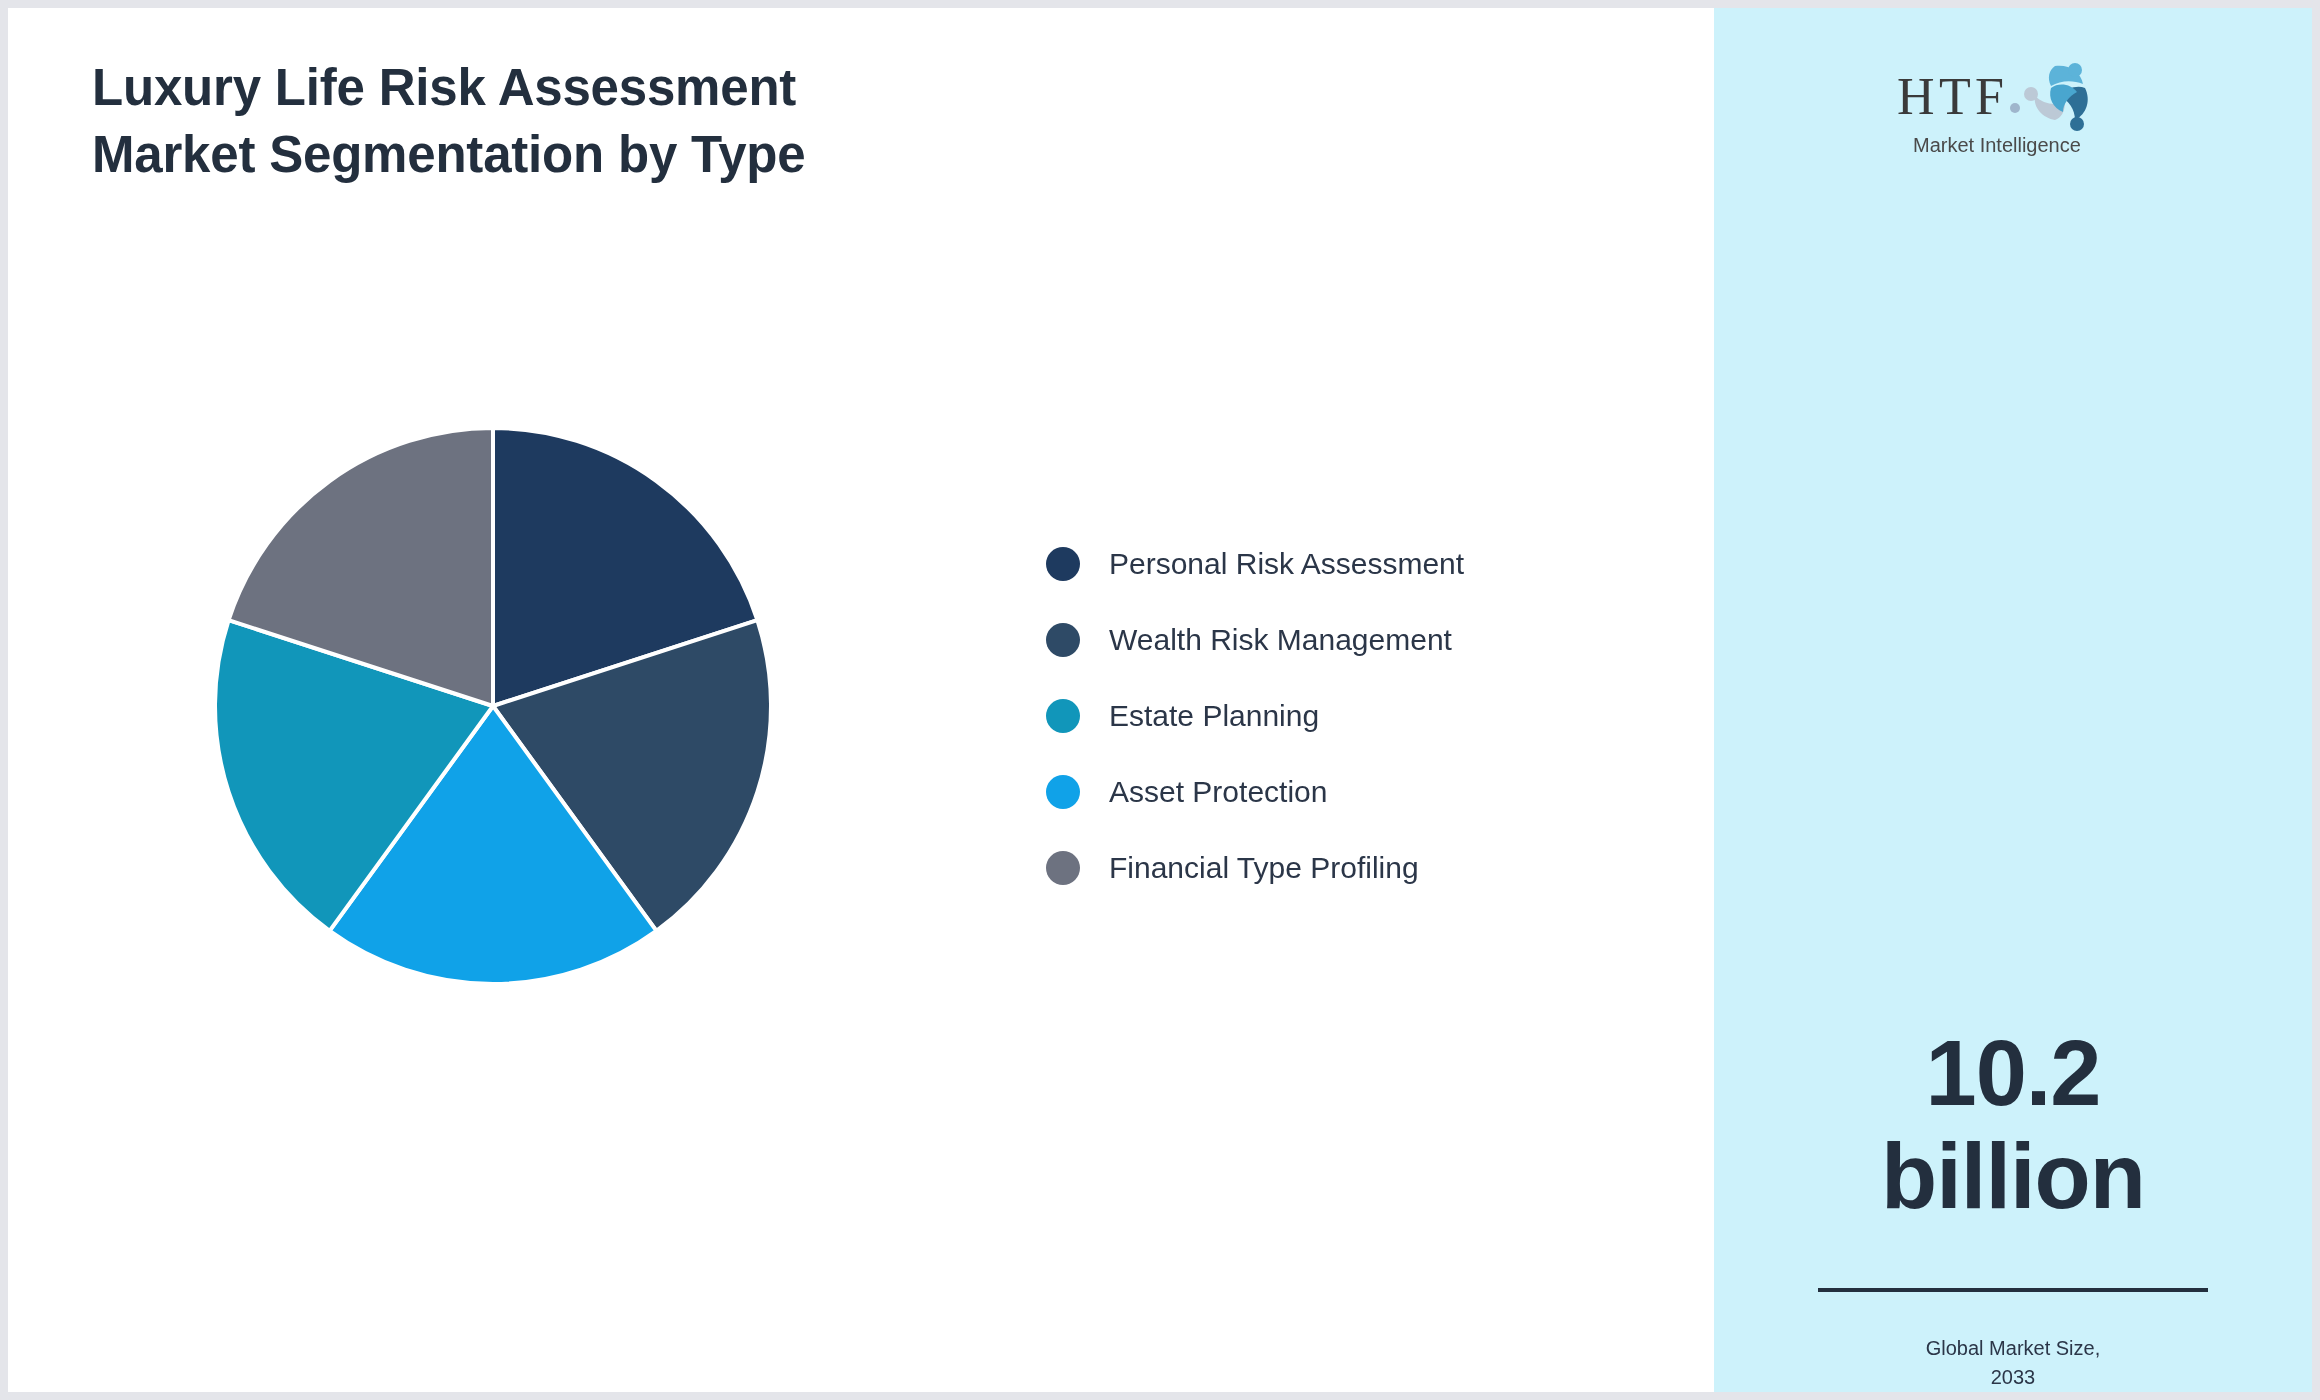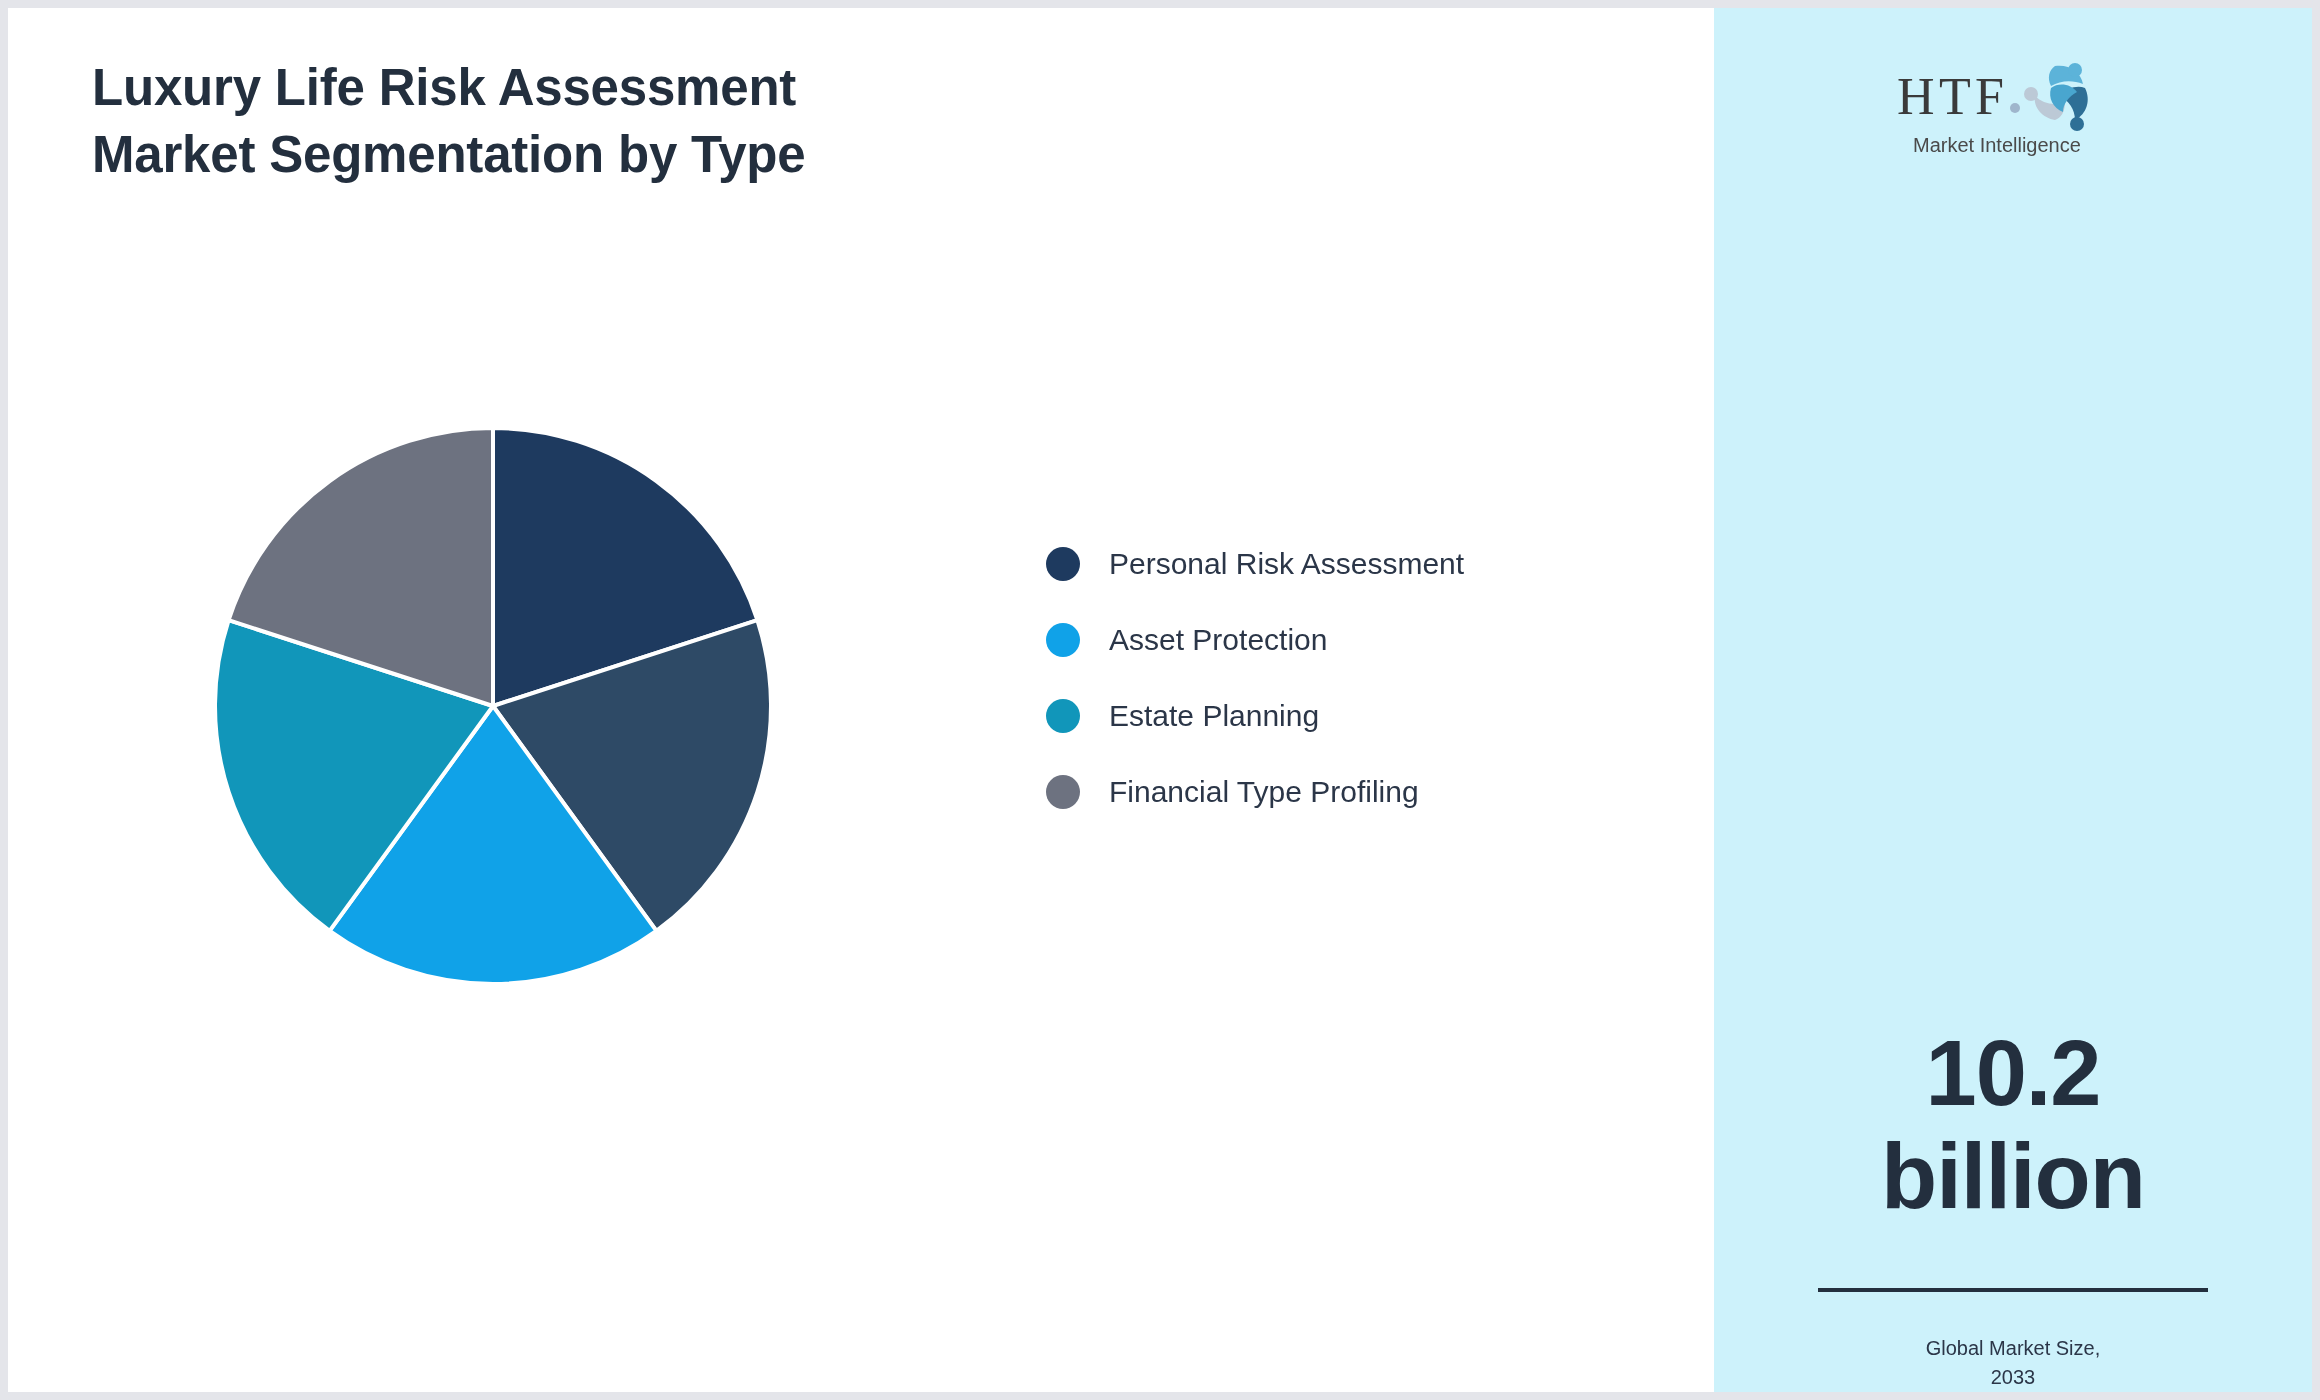--- a/index.html
+++ b/index.html
@@ -169,29 +169,33 @@
       </svg>
     </div>
 
     <div id="chart-legend">
 
       <div class="legend-item">
         <span class="legend-swatch" style="background: rgb(30, 58, 95);"></span>
         <span class="legend-label">Personal Risk Assessment</span>
       </div>
 
+      <div class="legend-item">
+        <span class="legend-swatch" style="background: rgb(46, 74, 102);"></span>
+        <span class="legend-label">Wealth Risk Management</span>
+      </div>
+
+      <div class="legend-item">
+        <span class="legend-swatch" style="background: rgb(17, 150, 186);"></span>
+        <span class="legend-label">Estate Planning</span>
+      </div>
 
       <div class="legend-item">
         <span class="legend-swatch" style="background: rgb(16, 162, 232);"></span>
         <span class="legend-label">Asset Protection</span>
-      </div>
-
-      <div class="legend-item">
-        <span class="legend-swatch" style="background: rgb(17, 150, 186);"></span>
-        <span class="legend-label">Estate Planning</span>
       </div>
 
       <div class="legend-item">
         <span class="legend-swatch" style="background: rgb(109, 114, 128);"></span>
         <span class="legend-label">Financial Type Profiling</span>
       </div>
 
     </div>
   </div>
 

